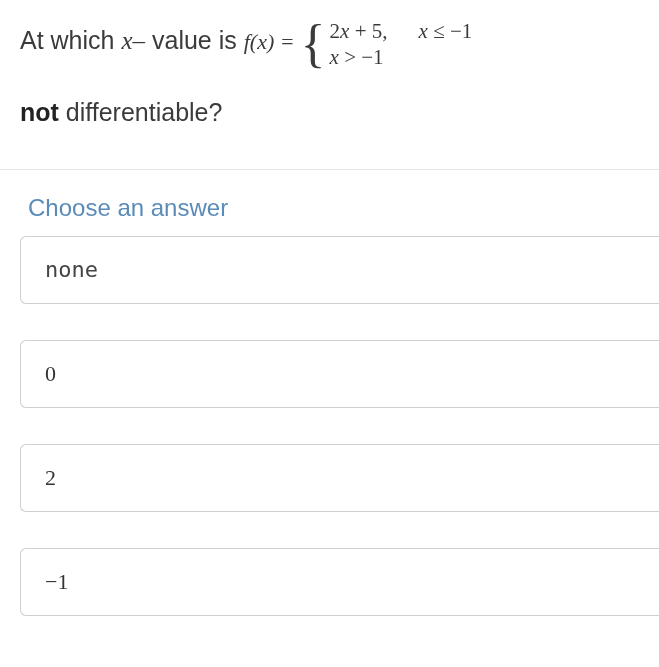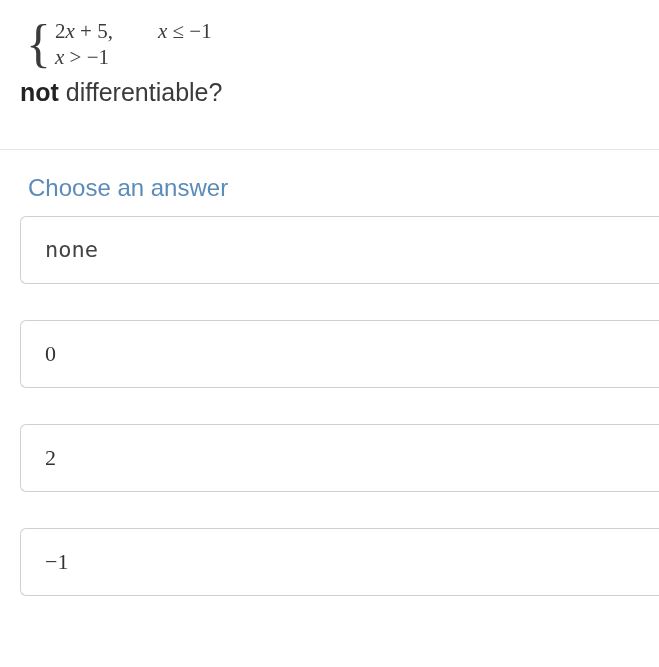--- a/index.html
+++ b/index.html
@@ -45,21 +45,21 @@
   }
   .piecewise-rows {
     display: flex;
     flex-direction: column;
     font-family: "Times New Roman", Times, serif;
     font-size: 21px;
     line-height: 1.25;
   }
   .piecewise-row {
     display: flex;
-    gap: 28px;
+    gap: 14px;
   }
   .piece-expr { font-style: italic; min-width: 75px; }
   .piece-cond { font-style: italic; }
   .upright { font-style: normal; }
   .sup {
     font-size: 0.65em;
     vertical-align: super;
     line-height: 0;
   }
   .not-bold {
@@ -109,34 +109,40 @@
   }
   .row1-text {
     padding-top: 4px;
   }
 </style>
 </head>
 <body>
 
 <div class="question-area">
   <div class="row1">
+    <div class="row1-text">
+      <span>At which </span>
+      <span class="math-inline">x–</span>
+      <span> value is </span>
+      <span class="math-func">f(x) = </span>
+    </div>
     <span class="piecewise-wrap">
       <span class="brace">{</span>
       <span class="piecewise-rows">
         <span class="piecewise-row">
           <span class="piece-expr"><span class="upright">2</span>x <span class="upright">+ 5,</span></span>
           <span class="piece-cond">x <span class="upright">≤ −1</span></span>
         </span>
         <span class="piecewise-row">
           <span class="piece-cond">x <span class="upright">&gt; −1</span></span>
         </span>
       </span>
     </span>
   </div>
-  <div style="margin-top:3px;">
+  <div style="margin-top:23px;">
     <span class="not-bold">not</span><span> differentiable?</span>
   </div>
 </div>
 
 <div class="divider"></div>
 
 <div class="choose-label">Choose an answer</div>
 
 <div class="answers">
   <div class="answer-option">

